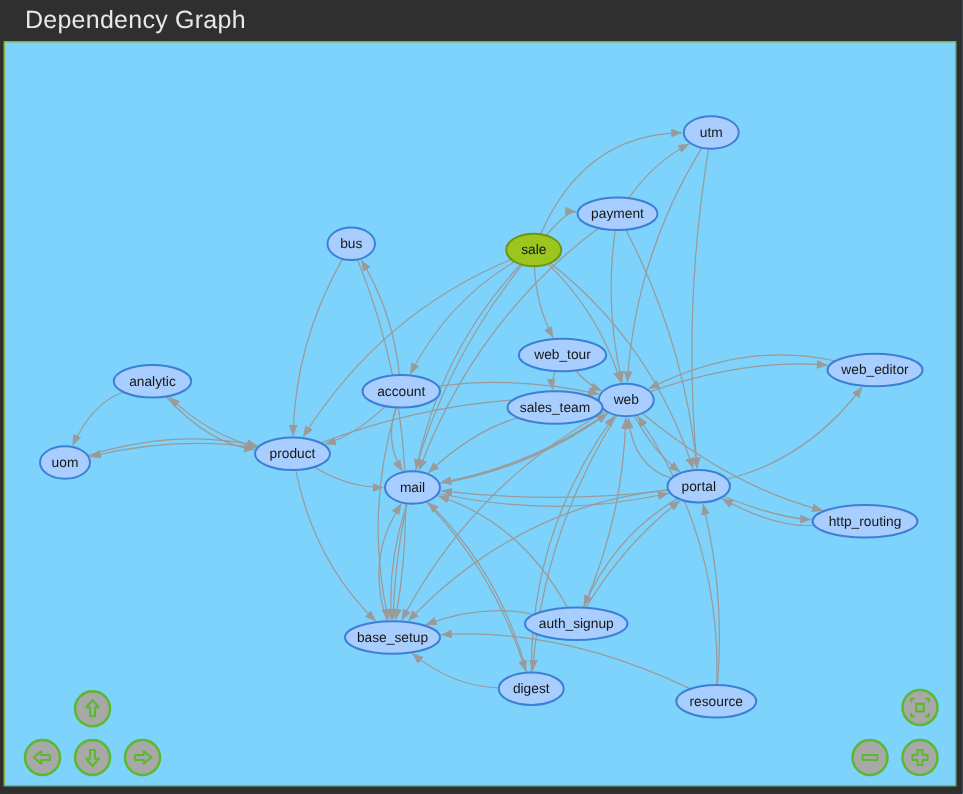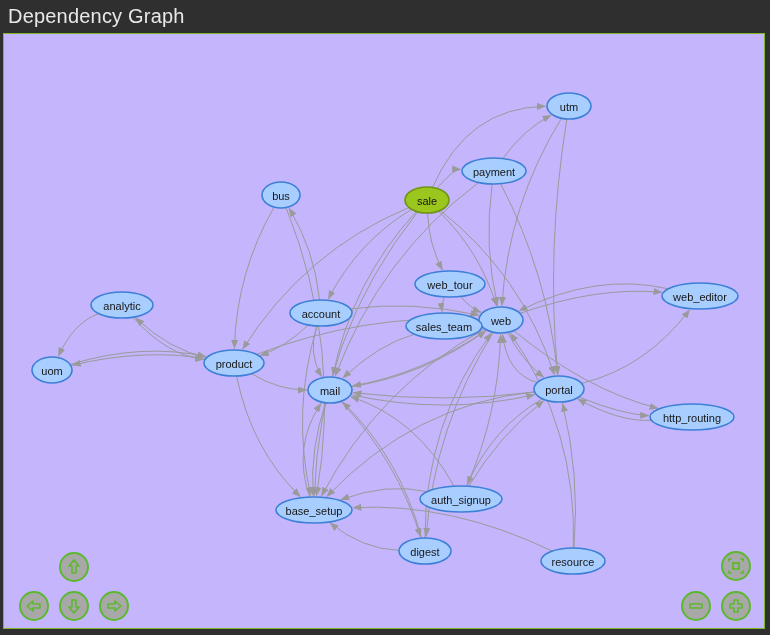--- a/index.html
+++ b/index.html
@@ -18,29 +18,29 @@
   #title-bar {
     position: absolute;
     left: 0; top: 0;
     width: 770px; height: 33px;
     display: flex; align-items: center;
   }
   #page-title {
     color: #e8e8e8;
     font-size: 20px;
     font-weight: normal;
-    padding-left: 8px;
+    padding-left: 20px;
     letter-spacing: 0.2px;
     white-space: nowrap;
   }
   #graph-canvas {
     position: absolute;
     left: 3px; top: 33px;
     width: 762px; height: 596px;
-    background: #c4b5fd;
+    background: #7dd3fc;
     border: 1px solid #7fb72b;
     overflow: hidden;
   }
   #graph-svg { position: absolute; left: 0; top: 0; }
 
   .node-ellipse { stroke-width: 1.6px; }
   .node-label {
     font-family: "Liberation Sans", sans-serif;
     font-size: 11px;
     fill: #161616;

